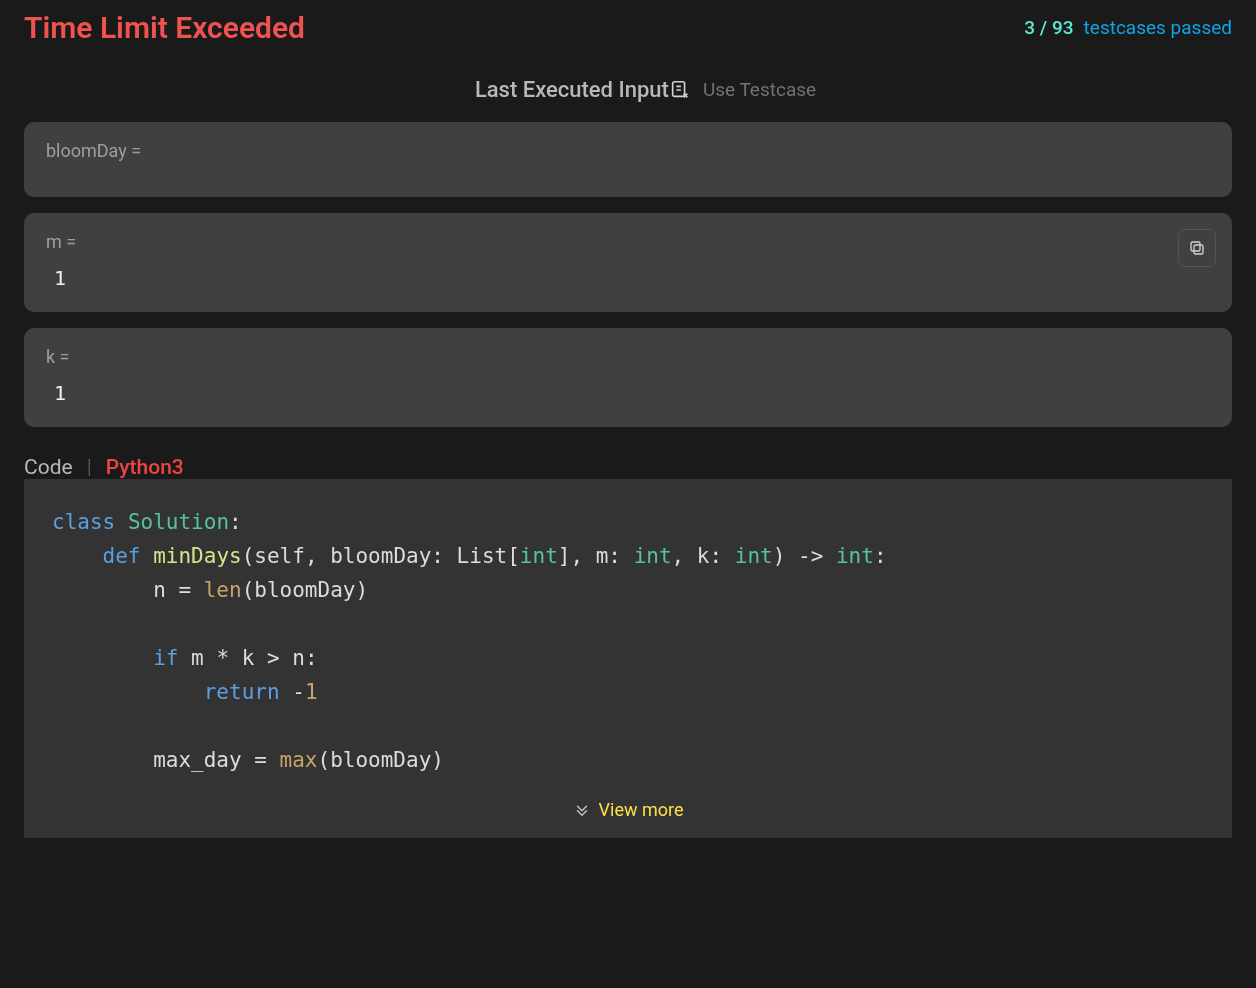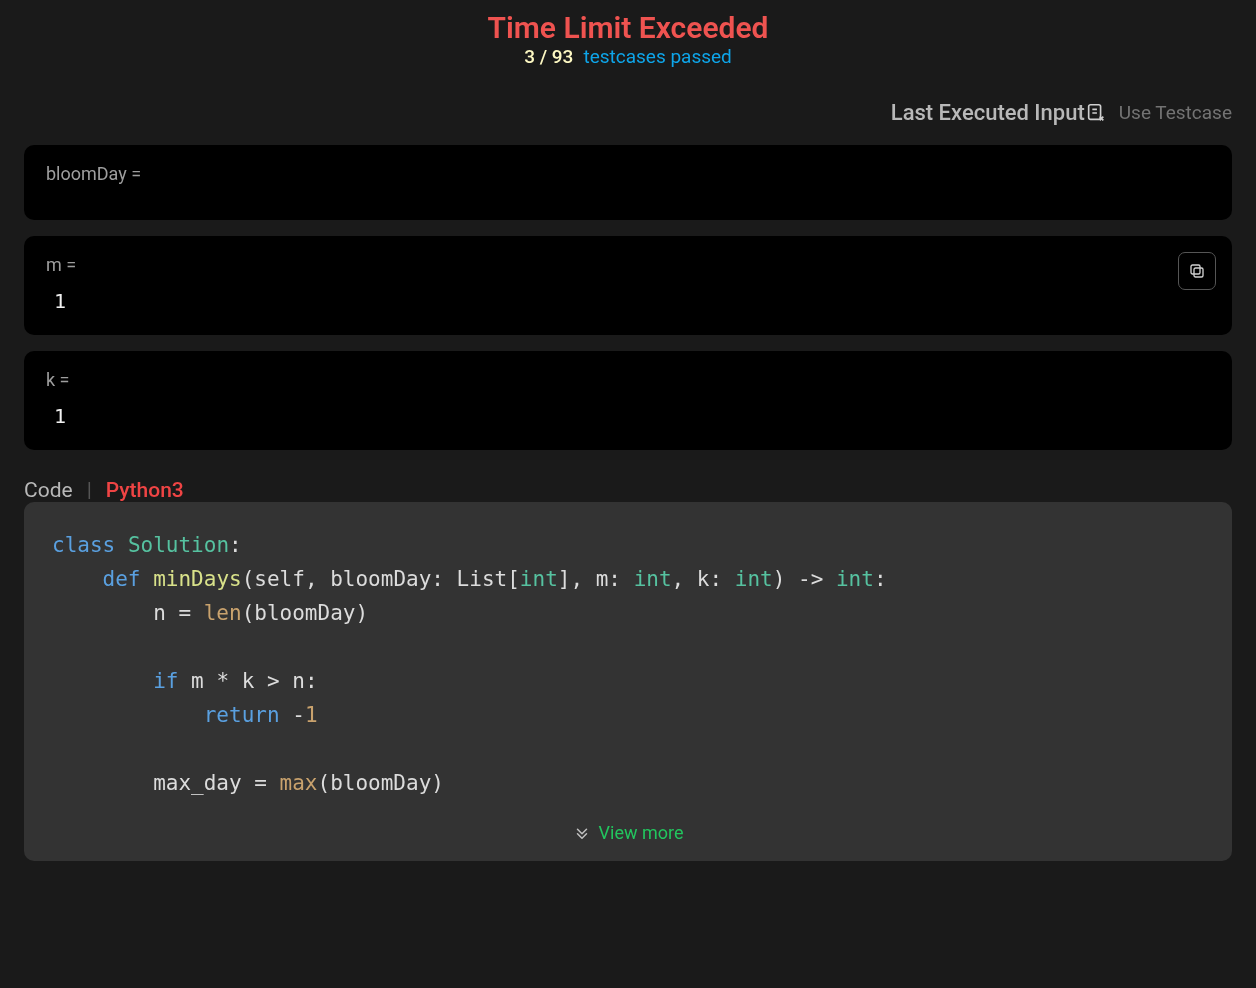--- a/index.html
+++ b/index.html
@@ -10,57 +10,56 @@
     width: 1256px;
     height: 988px;
     padding: 10px 24px 24px 24px;
     overflow: hidden;
   }
   .header-row {
     display: flex;
     justify-content: space-between;
     align-items: center;
     margin-bottom: 32px;
-    flex-direction: column;
   }
   .status-title {
     color: #ef5350;
     font-size: 30px;
     font-weight: 600;
   }
   .testcases {
     font-size: 19px;
     display: flex;
     align-items: baseline;
     gap: 10px;
   }
-  .tc-count { color: #fef9c3; font-weight: 500;}
+  .tc-count { color: #5eead4; font-weight: 500;}
   .tc-label { color: #0ea5e9; }
   .section-row {
     display: flex;
-    justify-content: flex-end;
+    justify-content: center;
     align-items: center;
     margin-bottom: 20px;
     margin-left: 35px;
   }
   .section-title {
     color: #b8b8b8;
     font-size: 22px;
     font-weight: 500;
   }
   .use-testcase {
     display: flex;
     align-items: center;
     gap: 12px;
     color: #737373;
     font-size: 19px;
     cursor: pointer;
   }
   .input-box {
-    background: #000000;
+    background: #404040;
     border-radius: 10px;
     padding: 18px 22px 22px 22px;
     margin-bottom: 16px;
     position: relative;
   }
   .input-label {
     color: #9e9e9e;
     font-size: 18px;
     margin-bottom: 14px;
   }
@@ -88,42 +87,42 @@
     font-size: 21px;
     display: flex;
     align-items: center;
     gap: 14px;
   }
   .code-word { color: #b8b8b8; }
   .divider-v { color: #555; }
   .lang-word { color: #ef4444; font-weight: 500; }
   .code-box {
     background: #333333;
-    border-radius: 10px;
+    border-radius: 1px;
     padding: 26px 28px 14px 28px;
     font-family: "SF Mono", Menlo, Consolas, monospace;
     font-size: 21px;
     line-height: 1.62;
     position: relative;
   }
   .code-box pre { white-space: pre; }
   .kw { color: #5aa0e0; }
   .cls { color: #56c2a0; }
   .fn { color: #d9e28a; }
   .typ { color: #56c2a0; }
   .num { color: #c9a26d; }
   .builtin { color: #c9a26d; }
   .plain { color: #dcdcdc; }
   .view-more {
     margin-top: 18px;
     display: flex;
     align-items: center;
     justify-content: center;
     gap: 8px;
-    color: #22c55e;
+    color: #fde047;
     font-size: 18px;
     font-family: -apple-system, BlinkMacSystemFont, "Segoe UI", Roboto, sans-serif;
     cursor: pointer;
   }
   svg { display: block; }
 </style>
 </head>
 <body>
 
 <div class="header-row">

